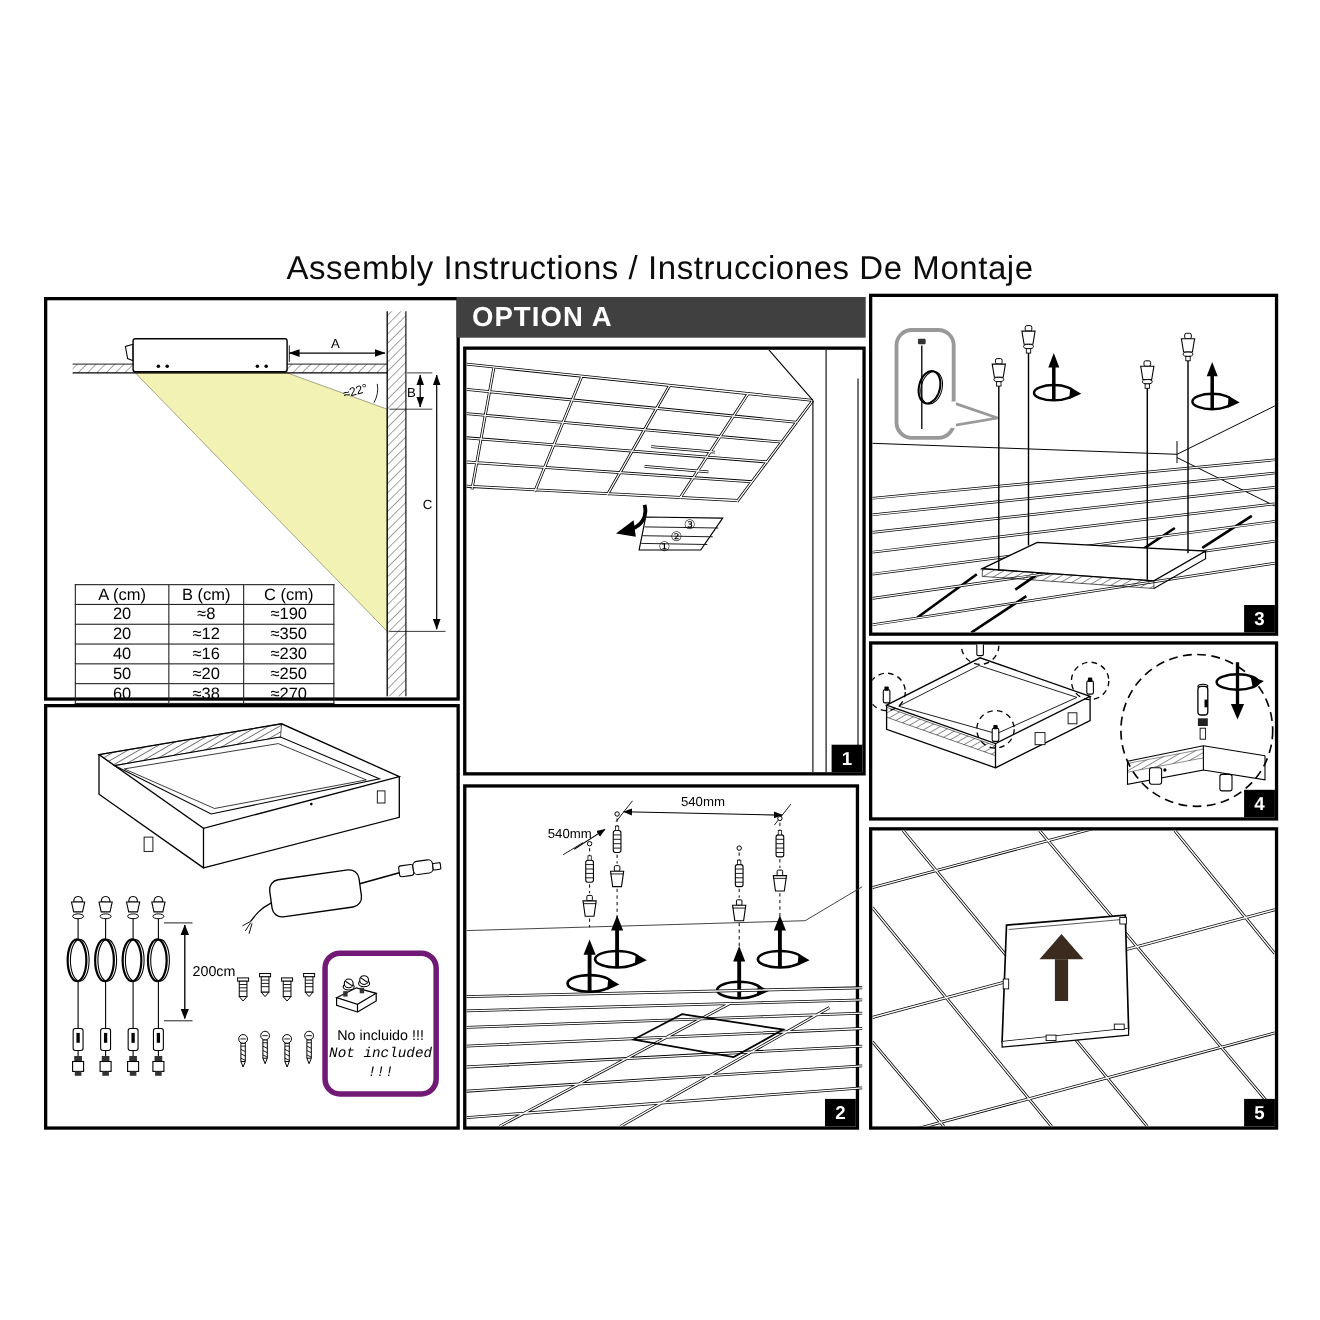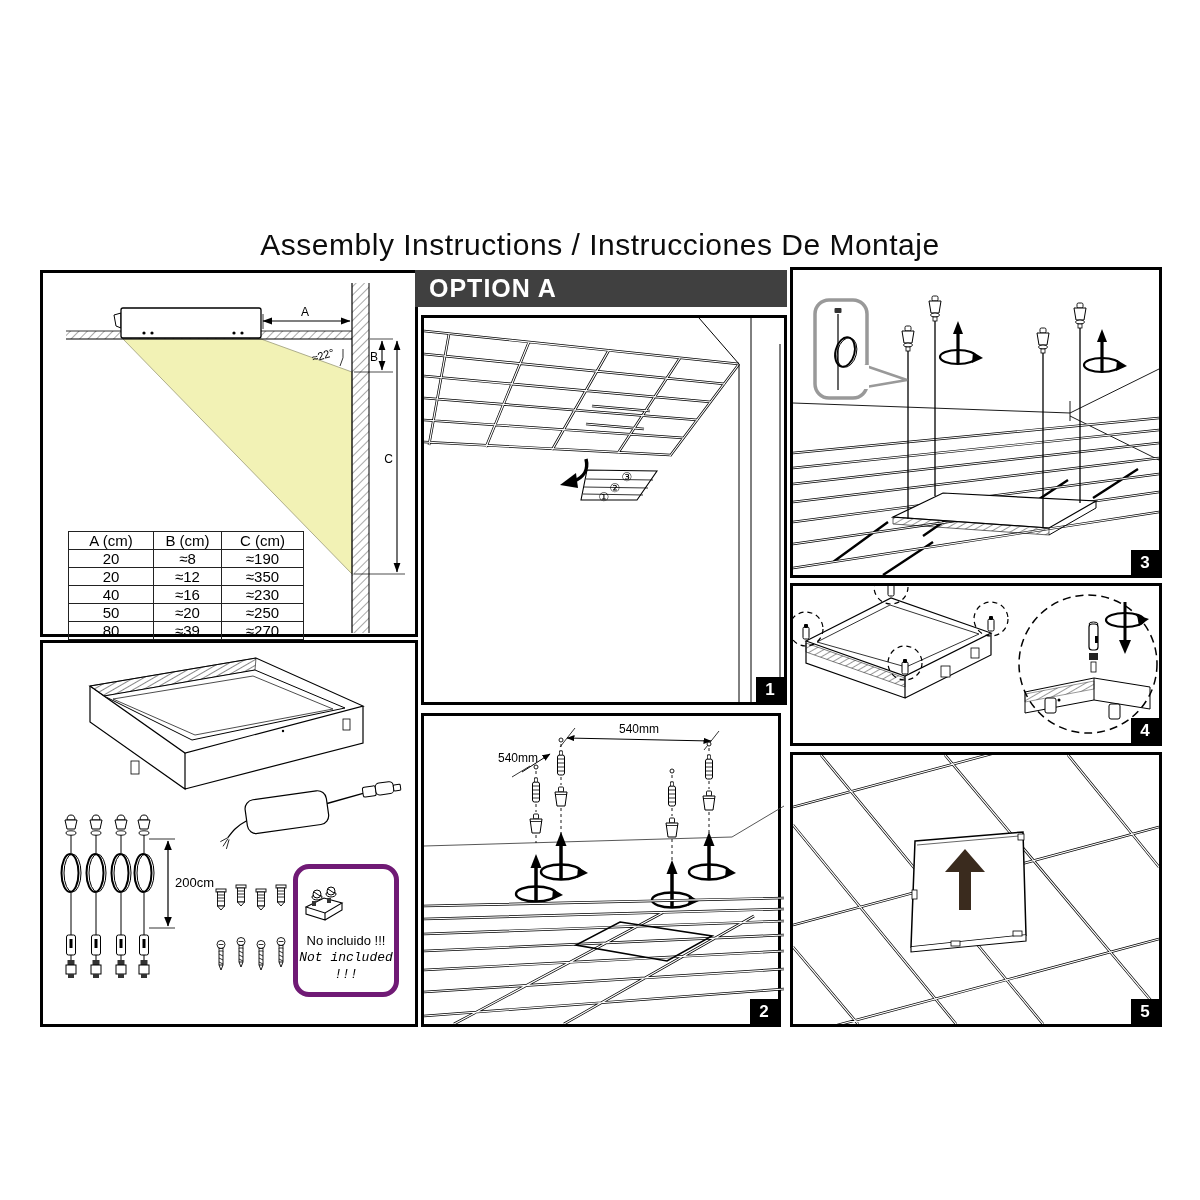--- a/index.html
+++ b/index.html
@@ -101,22 +101,22 @@
         <td>40</td>
             <td>≈16</td>
             <td>≈230</td>
           </tr>
       <tr>
         <td>50</td>
             <td>≈20</td>
             <td>≈250</td>
           </tr>
       <tr>
-        <td>80</td>
-            <td>≈39</td>
+        <td>60</td>
+            <td>≈38</td>
             <td>≈270</td>
           </tr>
     </tbody>
       </table>
   </div>
 
   <div class="panel" style="left:40px;top:606px;width:378px;height:387px;">
     <svg width="372" height="381" viewBox="0 0 372 381">
       <defs>
         <pattern id="ledBL" width="5" height="5" patternUnits="userSpaceOnUse" patternTransform="rotate(60)">

